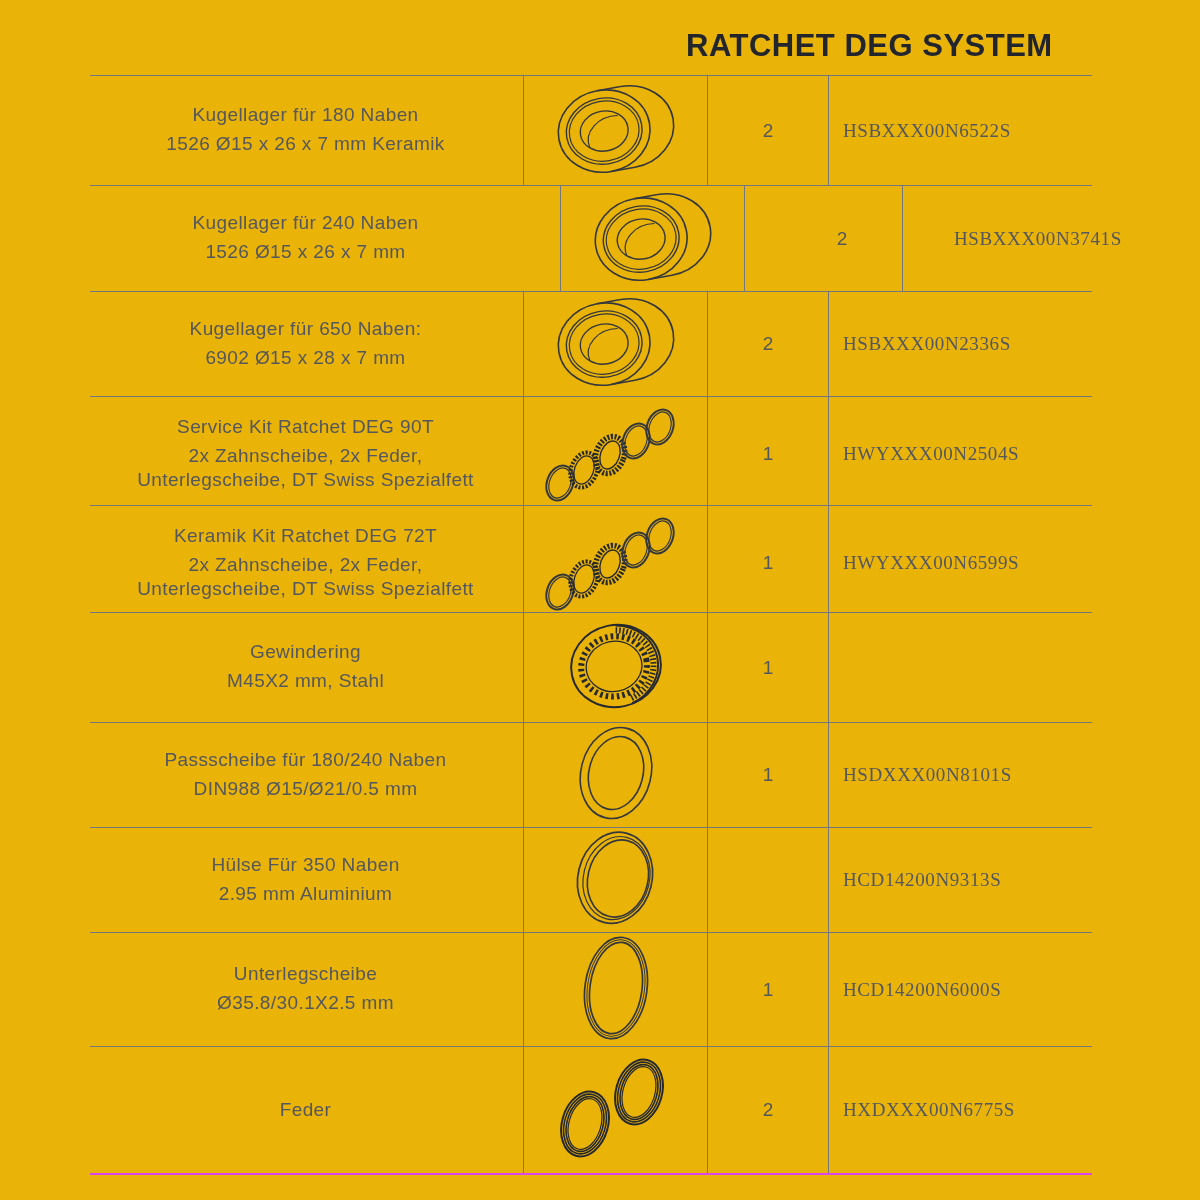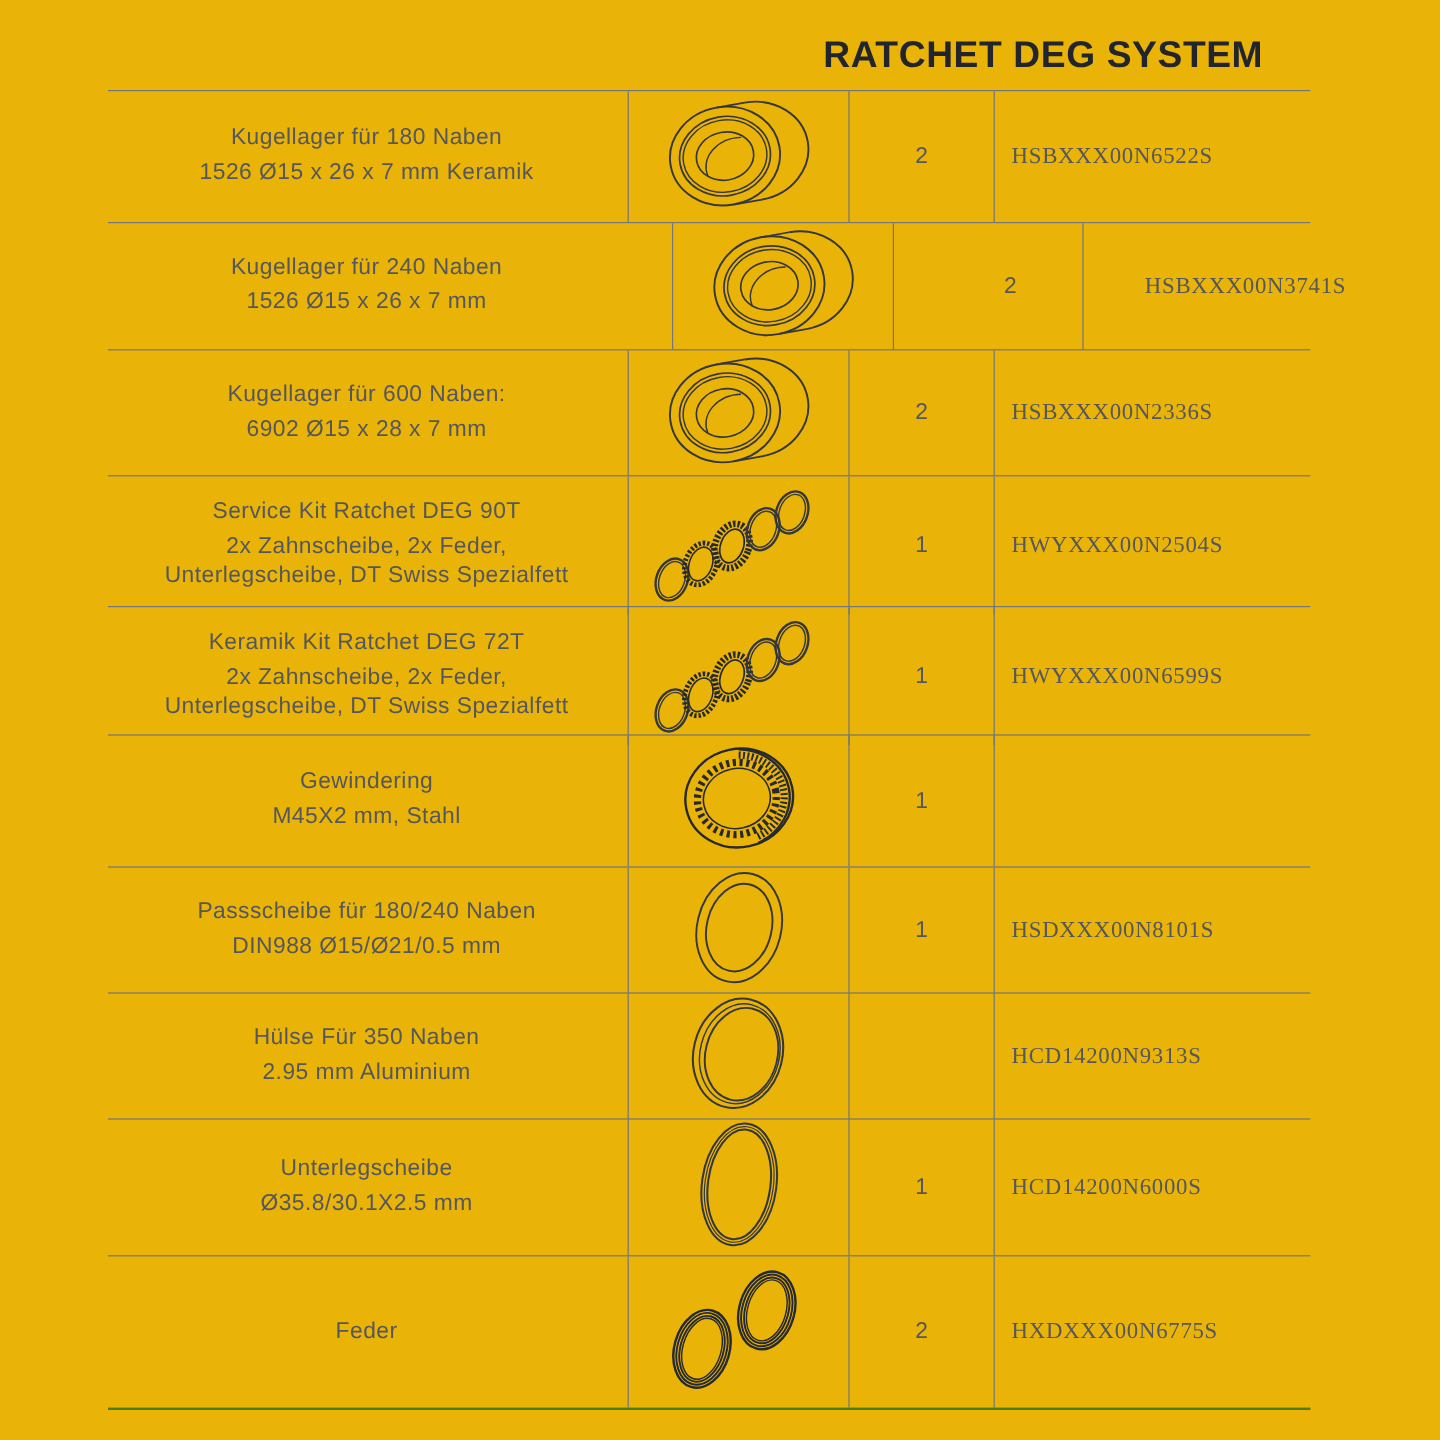--- a/index.html
+++ b/index.html
@@ -13,21 +13,21 @@
     color:#22262c; white-space:nowrap;
   }
   .table {
     position:absolute; left:90px; top:75px; width:1002px;
     border-top:1px solid #73767a;
   }
   .row {
     display:grid; grid-template-columns:433px 185px 121px 263px;
     border-bottom:1px solid #73767a; box-sizing:border-box;
   }
-  .row:last-child { border-bottom:2px solid #4d7c0f; }
+  .row:last-child { border-bottom:2px solid #d946ef; }
   .cell { box-sizing:border-box; min-width:0;text-align:center; }
   .c-desc {
     display:flex; flex-direction:column; justify-content:center;
     padding:8px 14px 8px 12px; color:#54575c; font-size:19px; letter-spacing:0.4px;
   }
   .c-desc .part-name { line-height:1.2; }
   .c-desc .part-spec { margin-top:5px; line-height:1.28; white-space:pre-line; }
   .c-img {
     border-left:1px solid #73767a; border-right:1px solid #73767a;
     display:flex; align-items:center; justify-content:center;
@@ -93,21 +93,21 @@
         </div>
         <div class="cell c-qty">
           <span>2</span>
         </div>
         <div class="cell c-part">
           <span>HSBXXX00N3741S</span>
         </div>
       </div>
       <div class="row" style="height: 105px;">
         <div class="cell c-desc">
-          <div class="part-name">Kugellager für 600 Naben:</div>
+          <div class="part-name">Kugellager für 650 Naben:</div>
           <div class="part-spec">6902 Ø15 x 28 x 7 mm</div>
         </div>
         <div class="cell c-img">
           <span><svg width="152" height="96" viewBox="0 0 152 96" fill="none">
               <g transform="rotate(-10 76 48)" fill="none">
                 <ellipse cx="64" cy="48" rx="46" ry="41" stroke="#34373c" stroke-width="1.6"></ellipse>
                 <path d="M 88 7 a 46 41 0 0 1 0 82" stroke="#34373c" stroke-width="1.6"></path>
                 <path d="M 64 7 L 88 7 M 64 89 L 88 89" stroke="#34373c" stroke-width="1.4"></path>
                 <ellipse cx="64" cy="48" rx="38" ry="33" stroke="#34373c" stroke-width="1.4"></ellipse>
                 <ellipse cx="64" cy="48" rx="35" ry="30" stroke="#34373c" stroke-width="1.2"></ellipse>

